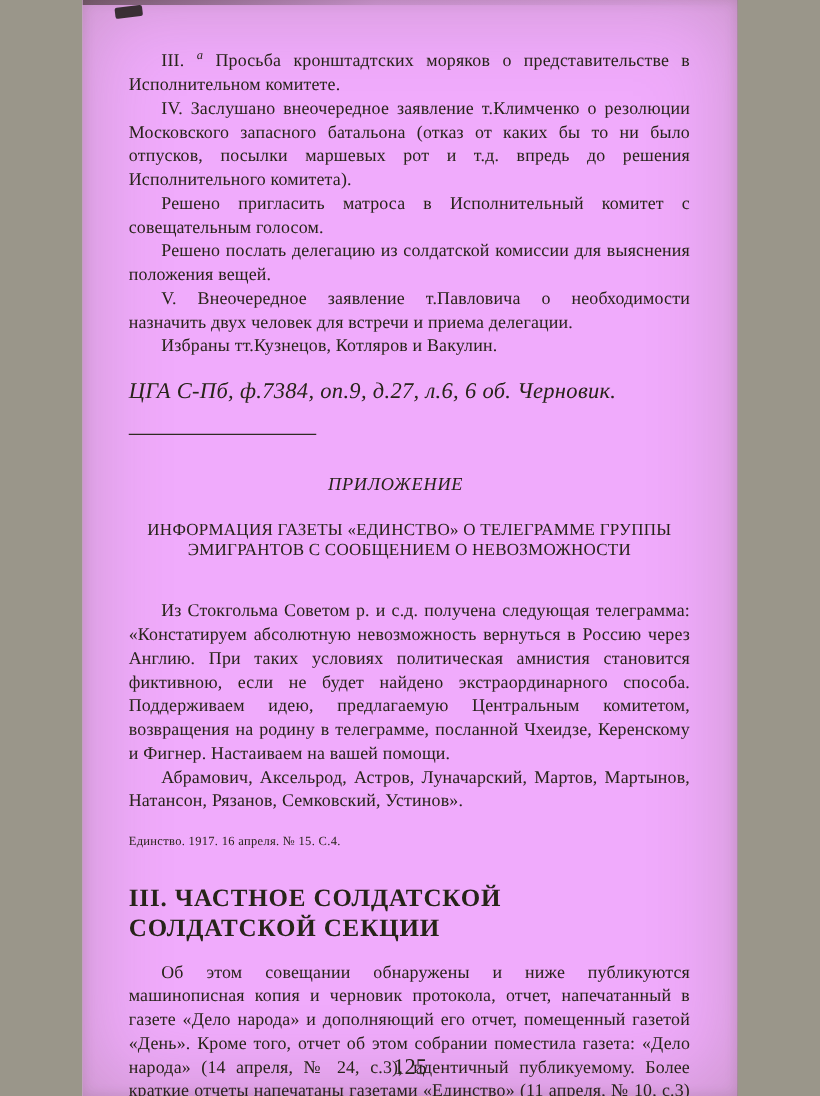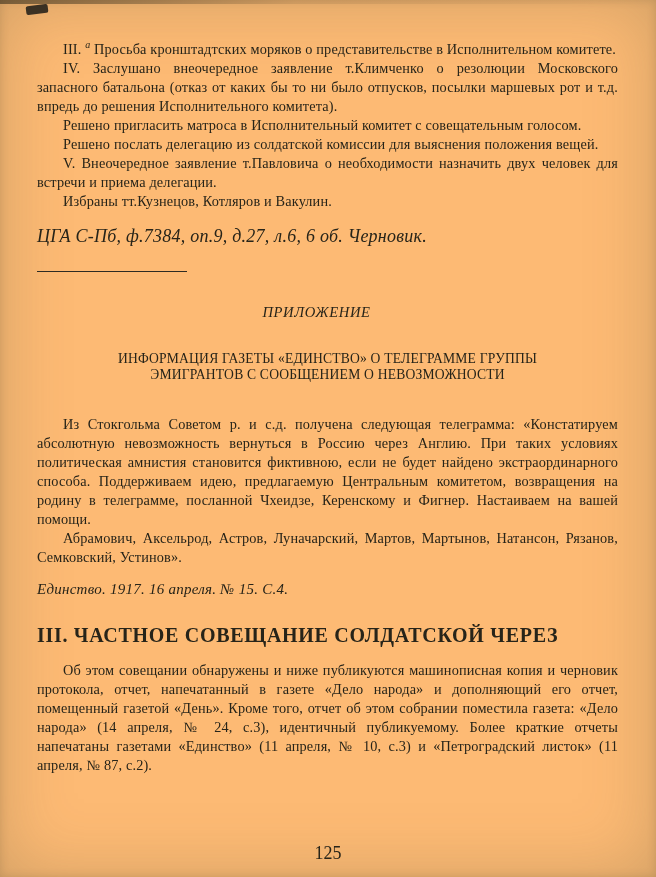--- a/index.html
+++ b/index.html
@@ -2,24 +2,24 @@
 <html lang="ru"><head>
 <meta charset="utf-8">
 <style>
   html, body { margin: 0; padding: 0; }
   body {
     background: #9a968a;
     font-family: "Liberation Serif", "DejaVu Serif", serif;
   }
   .page {
     position: relative;
-    width: 656px;
+    width: 524px;
     height: 877px;
     margin: 0 auto;
-    background: #fdba74;
+    background: #f0abfc;
     box-shadow: inset 0 0 70px rgba(95,88,60,.28), inset 0 0 10px rgba(60,55,35,.18);
     overflow: hidden;
     color: #272419;
   }
   .edge-top {
     position: absolute; left: 0; top: 0; right: 0; height: 4px;
     background: linear-gradient(to right, rgba(40,35,20,.55), rgba(40,35,20,.10) 45%, rgba(40,35,20,0));
   }
   .corner-mark {
     position: absolute; left: 26px; top: 5px; width: 22px; height: 9px;
@@ -32,23 +32,23 @@
     line-height: 19px;
     letter-spacing: .15px;
   }
   p { margin: 0; }
   .body { text-align: justify; text-indent: 26px; }
   sup { line-height: 0; font-size: 10px; font-style: italic; }
   .archive { font-style: italic; font-size: 18px; margin-top: 16px; letter-spacing: .25px; }
   .fn-rule { width: 150px; border: none; border-top: 1.6px solid #2e2b22; margin: 25px 0 12px 0; }
   .footnote { font-size: 12.6px; }
   .appendix-label { font-style: italic; text-align: center; padding-right: 22px; margin-top: 31px; font-size: 14.6px; letter-spacing: .6px; }
-  .appendix-heading { text-align: center; margin-top: 29px; font-size: 13.6px; line-height: 15.6px; letter-spacing: .2px; }
+  .appendix-heading { text-align: center; margin-top: 18px; font-size: 13.6px; line-height: 15.6px; letter-spacing: .2px; }
   .appendix-body { margin-top: 33px; }
-  .source { font-style: italic; font-size: 15px; margin-top: 13px; letter-spacing: .25px; }
+  .source { font-size: 10px; margin-top: 13px; letter-spacing: .25px; }
   .section-heading { font-weight: bold; font-size: 20px; margin-top: 24px; letter-spacing: .7px; line-height: 24px; }
   .section-body { }
   .page-number { position: absolute; left: 0; right: 0; bottom: 13px; text-align: center; font-size: 18px; }
 </style>
 </head>
 <body>
 
 <div class="page">
   <div class="edge-top"></div>
   <div class="corner-mark"></div>
@@ -78,20 +78,20 @@
       <div>ИНФОРМАЦИЯ ГАЗЕТЫ «ЕДИНСТВО» О ТЕЛЕГРАММЕ ГРУППЫ</div>
       <div>ЭМИГРАНТОВ С СООБЩЕНИЕМ О НЕВОЗМОЖНОСТИ</div>
     </div>
 
     <p class="body appendix-body">Из Стокгольма Советом р. и с.д. получена следующая телеграмма: «Констатируем абсолютную невозможность вернуться в Россию через Англию. При таких условиях политическая амнистия становится фиктивною, если не будет найдено экстраординарного способа. Поддерживаем идею, предлагаемую Центральным комитетом, возвращения на родину в телеграмме, посланной Чхеидзе, Керенскому и Фигнер. Настаиваем на вашей помощи.</p>
 
     <p class="body">Абрамович, Аксельрод, Астров, Луначарский, Мартов, Мартынов, Натансон, Рязанов, Семковский, Устинов».</p>
 
     <p class="source">Единство. 1917. 16 апреля. № 15. С.4.</p>
 
-    <h1 class="section-heading">III. ЧАСТНОЕ СОВЕЩАНИЕ СОЛДАТСКОЙ ЧЕРЕЗ</h1>
+    <h1 class="section-heading">III. ЧАСТНОЕ СОЛДАТСКОЙ СОЛДАТСКОЙ СЕКЦИИ</h1>
 
     <p class="body section-body">Об этом совещании обнаружены и ниже публикуются машинописная копия и черновик протокола, отчет, напечатанный в газете «Дело народа» и дополняющий его отчет, помещенный газетой «День». Кроме того, отчет об этом собрании поместила газета: «Дело народа» (14 апреля, № 24, с.3), идентичный публикуемому. Более краткие отчеты напечатаны газетами «Единство» (11 апреля, № 10, с.3) и «Петроградский листок» (11 апреля, № 87, с.2).</p>
 
   </div>
 
   <div class="page-number">125</div>
 </div>
 
 </body></html>

